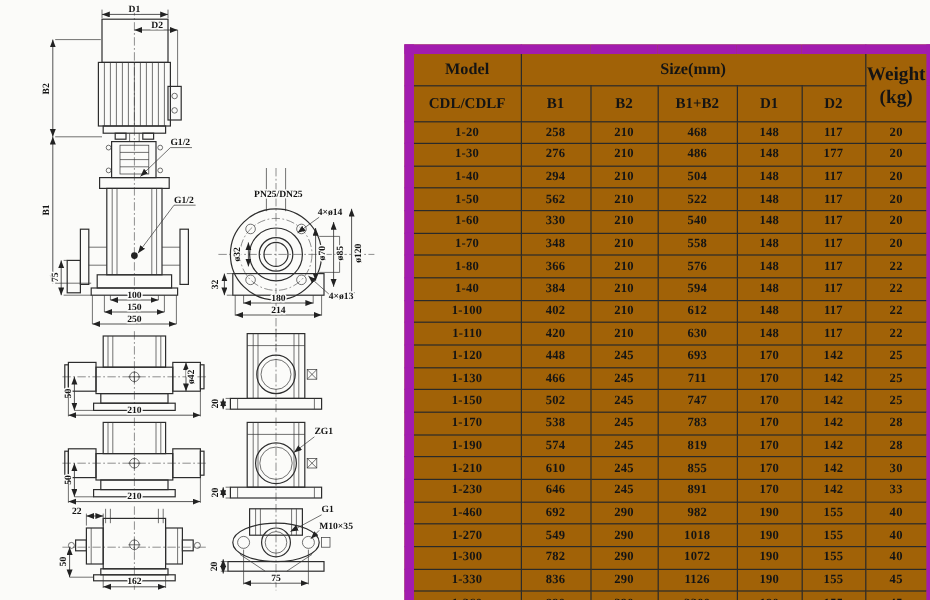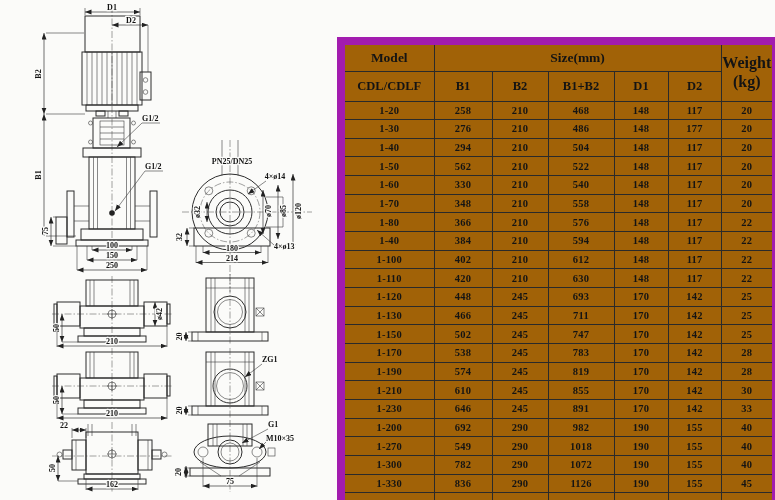--- a/index.html
+++ b/index.html
@@ -449,21 +449,21 @@
           <tr>
             <td>1-230</td>
             <td>646</td>
             <td>245</td>
             <td>891</td>
             <td>170</td>
             <td>142</td>
             <td>33</td>
           </tr>
           <tr>
-            <td>1-200</td>
+            <td>1-460</td>
             <td>692</td>
             <td>290</td>
             <td>982</td>
             <td>190</td>
             <td>155</td>
             <td>40</td>
           </tr>
           <tr>
             <td>1-270</td>
             <td>549</td>

